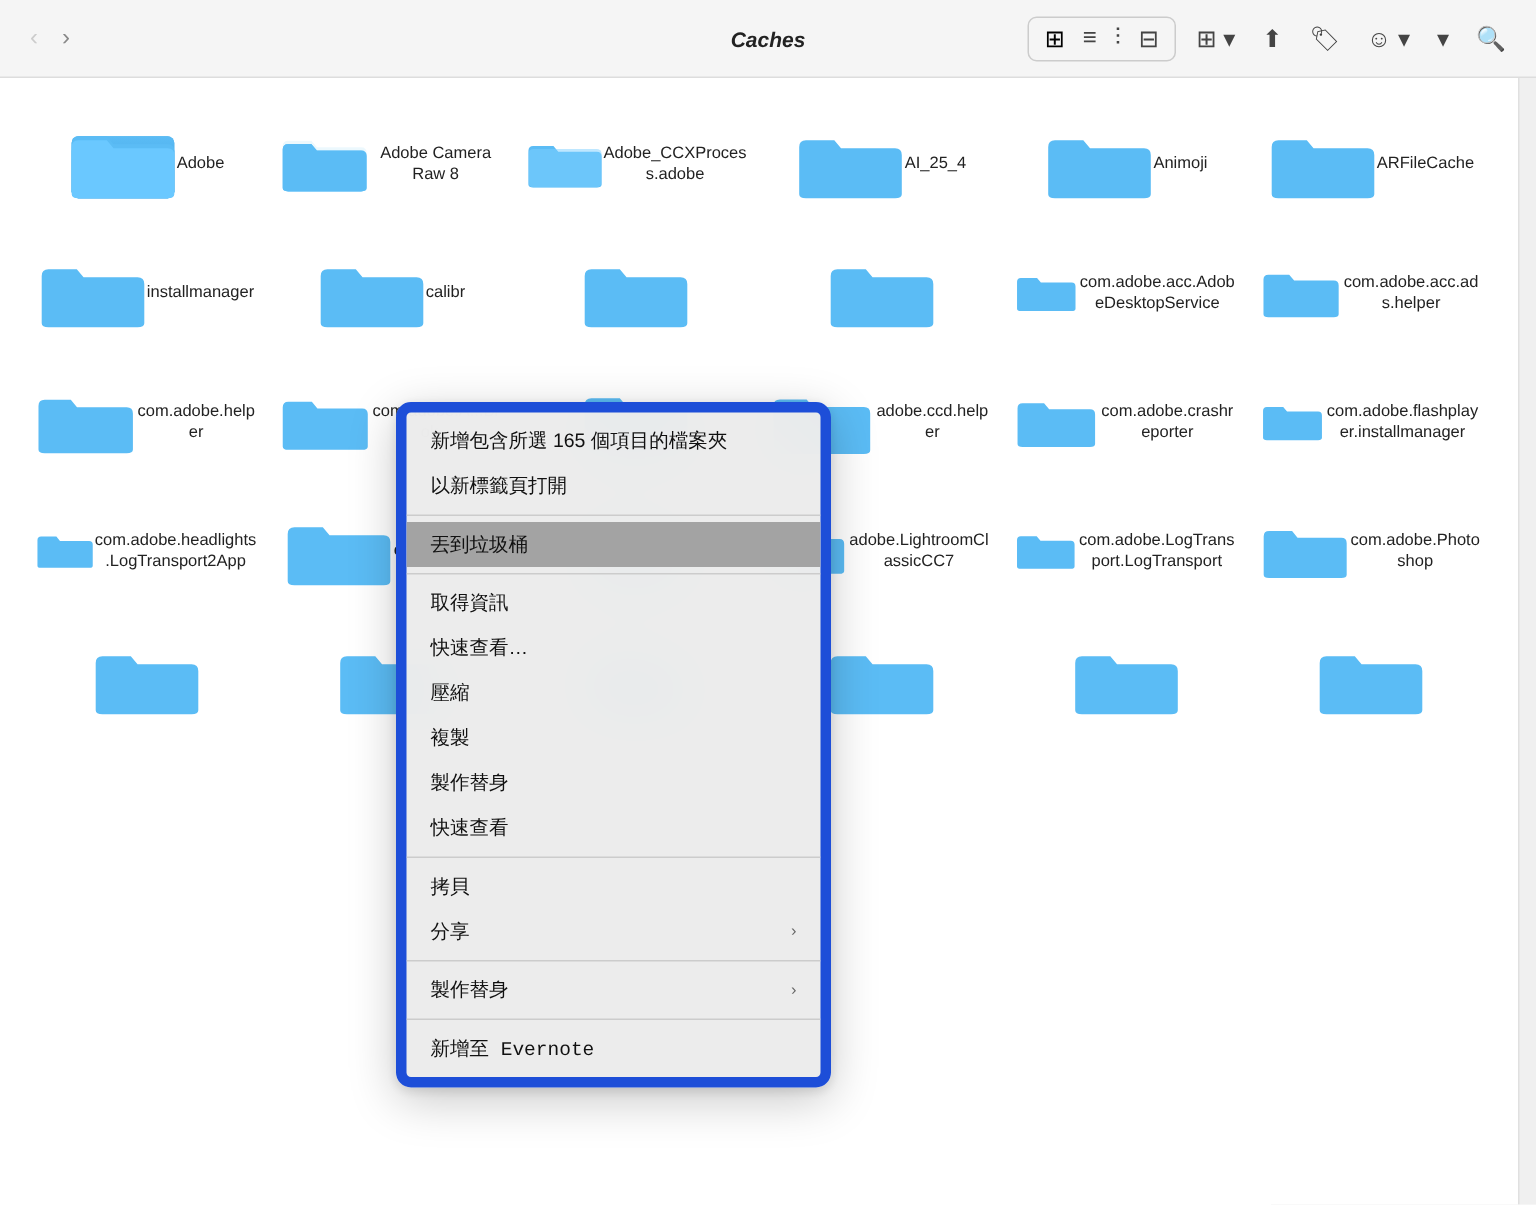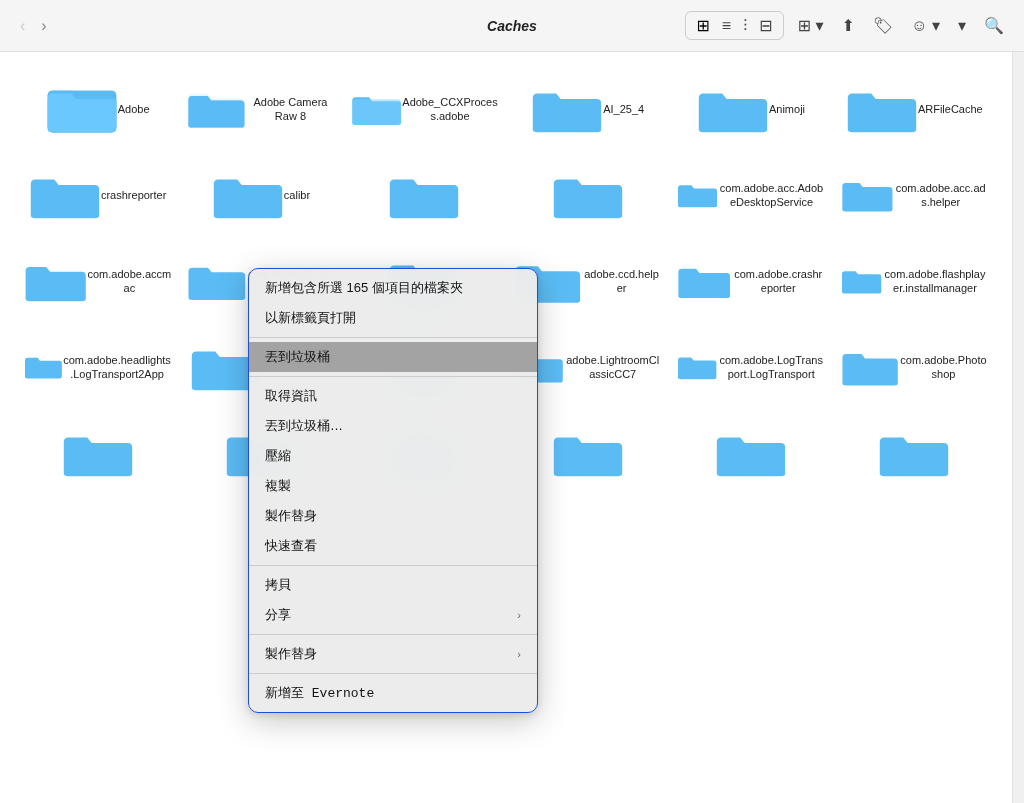--- a/index.html
+++ b/index.html
@@ -119,25 +119,25 @@
       color: #222;
       text-align: center;
       word-break: break-word;
       max-width: 100%;
       line-height: 1.3;
     }
 
     
     .context-menu {
       position: absolute;
-      left: 248px;
+      left: 264px;
       top: 268px;
       width: 290px;
       background: rgba(235,235,235,0.97);
-      border: 1px solid #1d4ed8;
+      border: 7px solid #1d4ed8;
       border-radius: 10px;
       box-shadow: 0 8px 32px rgba(0,0,0,0.22), 0 2px 8px rgba(0,0,0,0.12);
       z-index: 100;
       overflow: hidden;
       backdrop-filter: blur(20px);
     }
     .ctx-section {
       padding: 4px 0;
       border-bottom: 1px solid #ccc;
     }
@@ -270,21 +270,21 @@
         </div>
         <span class="folder-label">ARFileCache</span>
       </div>
 
       <div class="folder-item">
         <div class="folder-icon">
           <svg viewBox="0 0 80 64" fill="none">
             <path d="M2 22 Q2 17 7 17 L28 17 L33 23 L73 23 Q78 23 78 28 L78 57 Q78 60 73 60 L7 60 Q2 60 2 57 Z" fill="#5bbcf5"></path>
           </svg>
         </div>
-        <span class="folder-label">crashreporter</span>
+        <span class="folder-label">installmanager</span>
       </div>
 
       <div class="folder-item">
         <div class="folder-icon">
           <svg viewBox="0 0 80 64" fill="none">
             <path d="M2 22 Q2 17 7 17 L28 17 L33 23 L73 23 Q78 23 78 28 L78 57 Q78 60 73 60 L7 60 Q2 60 2 57 Z" fill="#5bbcf5"></path>
           </svg>
         </div>
         <span class="folder-label">calibr</span>
       </div>
@@ -323,21 +323,21 @@
         </div>
         <span class="folder-label">com.adobe.acc.ads.helper</span>
       </div>
 
       <div class="folder-item">
         <div class="folder-icon">
           <svg viewBox="0 0 80 64" fill="none">
             <path d="M2 22 Q2 17 7 17 L28 17 L33 23 L73 23 Q78 23 78 28 L78 57 Q78 60 73 60 L7 60 Q2 60 2 57 Z" fill="#5bbcf5"></path>
           </svg>
         </div>
-        <span class="folder-label">com.adobe.accmac</span>
+        <span class="folder-label">com.adobe.helper</span>
       </div>
 
       <div class="folder-item">
         <div class="folder-icon">
           <svg viewBox="0 0 80 64" fill="none">
             <path d="M2 22 Q2 17 7 17 L28 17 L33 23 L73 23 Q78 23 78 28 L78 57 Q78 60 73 60 L7 60 Q2 60 2 57 Z" fill="#5bbcf5"></path>
           </svg>
         </div>
         <span class="folder-label">com.adobe.A...Brok...</span>
       </div>
@@ -506,21 +506,21 @@
     <div class="ctx-item highlighted">
       <span>丟到垃圾桶</span>
     </div>
   </div>
 
   <div class="ctx-section">
     <div class="ctx-item">
       <span>取得資訊</span>
     </div>
     <div class="ctx-item">
-      <span>丟到垃圾桶…</span>
+      <span>快速查看…</span>
     </div>
     <div class="ctx-item">
       <span>壓縮</span>
     </div>
     <div class="ctx-item">
       <span>複製</span>
     </div>
     <div class="ctx-item">
       <span>製作替身</span>
     </div>

